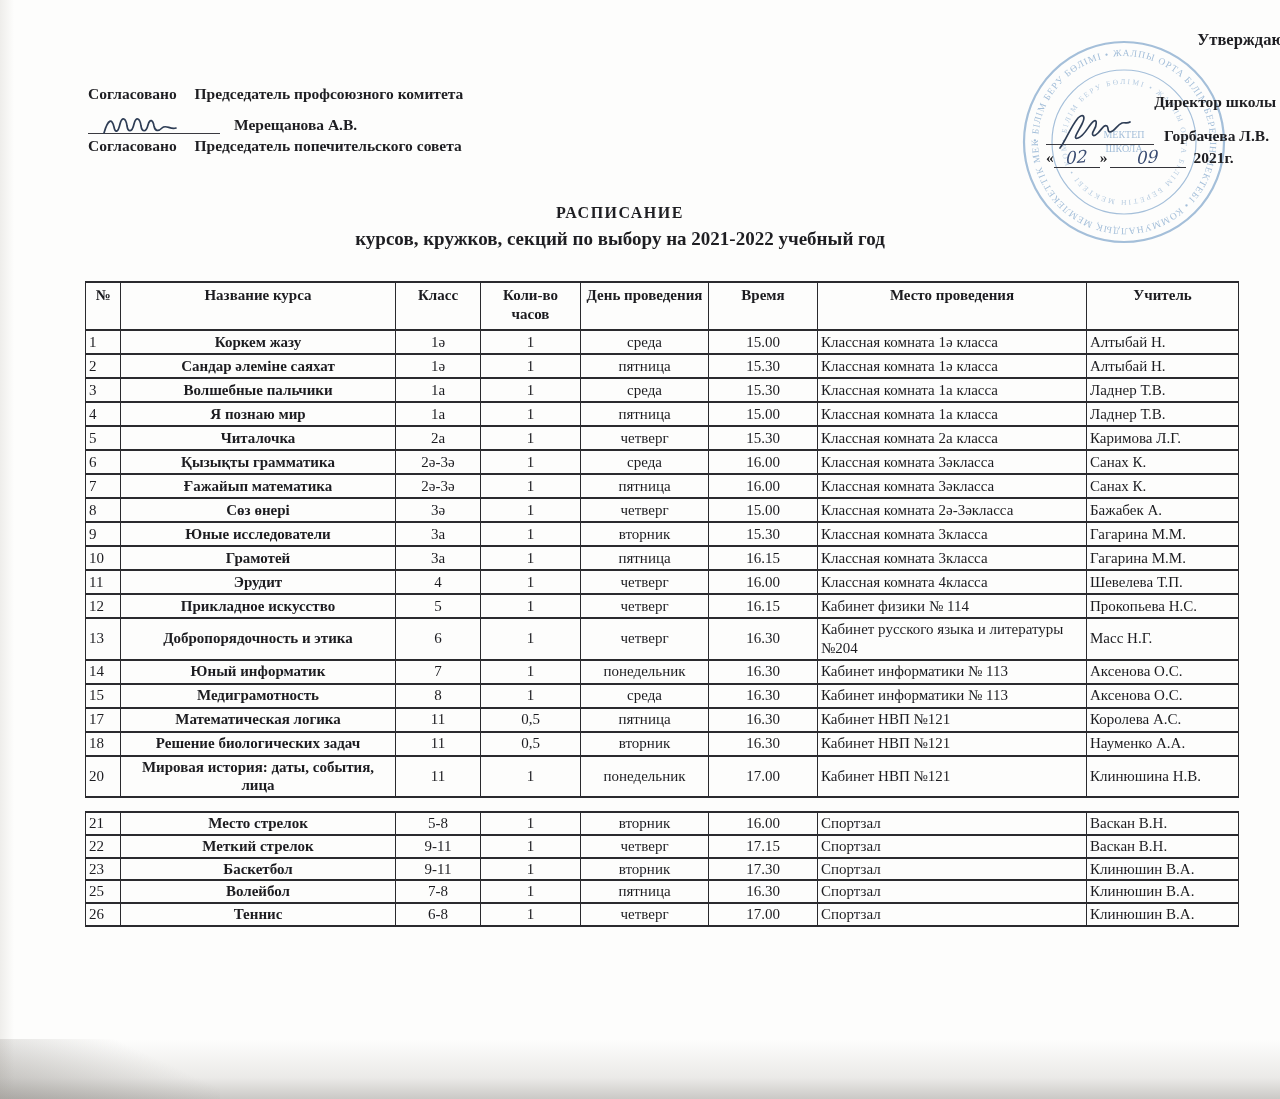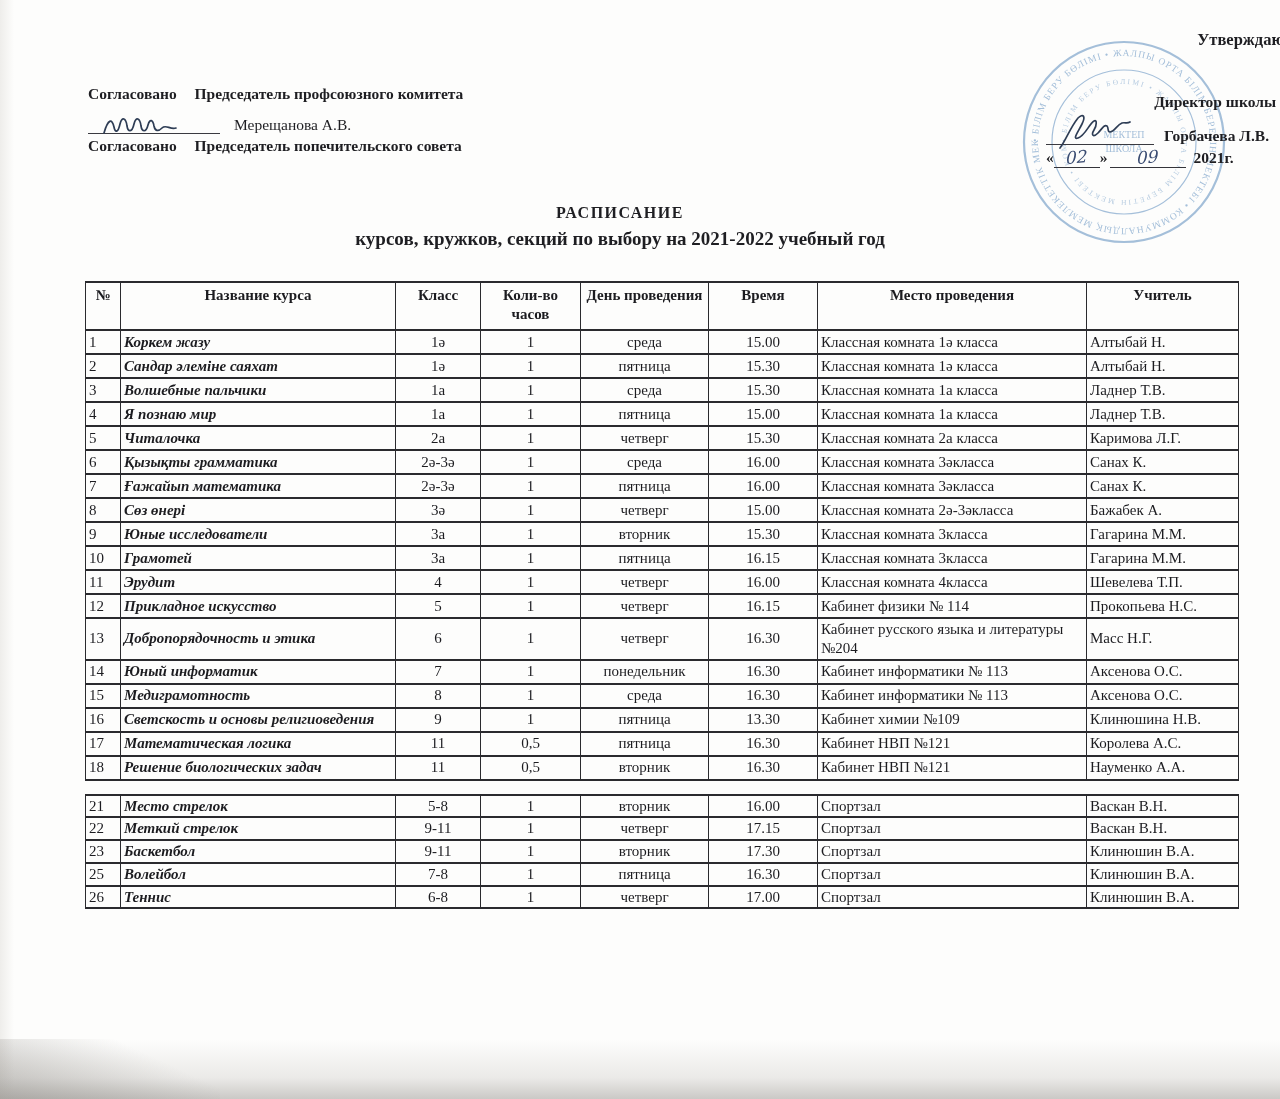--- a/index.html
+++ b/index.html
@@ -23,21 +23,21 @@
     pointer-events:none;
   }
 
   
   .approvals-left{position:absolute;left:88px;top:84px;width:470px;font-size:15.5px;font-weight:600;line-height:1.25;}
   .appr-line{white-space:nowrap;}
   .appr-label{margin-right:14px;}
   .sig-row{display:flex;align-items:flex-end;height:30px;margin:1px 0 2px 0;}
   .sig-line{position:relative;width:132px;border-bottom:1.6px solid #3a3a40;height:100%;}
   .sig-line svg{position:absolute;left:10px;bottom:-6px;overflow:visible;}
-  .appr-name{margin-left:14px;font-weight:400;margin-top:39px;}
+  .appr-name{margin-left:14px;font-weight:700;margin-top:39px;}
 
   .approve-right{position:absolute;left:1046px;top:30px;width:252px;font-size:15.5px;font-weight:600;}
   .utv{text-align:right;padding-right:14px;font-weight:700;font-size:16.5px;}
   .director-role{text-align:right;padding-right:22px;margin-top:43px;}
   .dir-sig-row{display:flex;align-items:flex-end;height:32px;margin-top:2px;}
   .dir-sig-row .sig-line{width:108px;}
   .dir-name{margin-left:10px;font-weight:600;}
   .date-row{margin-top:2px;white-space:nowrap;font-weight:700;}
   .u-seg{display:inline-block;border-bottom:1.6px solid #34343a;min-width:46px;text-align:center;height:20px;}
   .u-seg2{min-width:76px;margin-left:2px;}
@@ -52,21 +52,21 @@
   .title-main{font-size:16px;font-weight:700;letter-spacing:1.5px;}
   .title-sub{font-size:19px;font-weight:700;margin-top:6px;}
 
   
   .tables{position:absolute;top:281px;left:85px;width:1153px;}
   table.sched{border-collapse:collapse;table-layout:fixed;width:1153px;font-size:15px;color:#1c1c20;}
   table.sched th,table.sched td{border:1.6px solid #2a2a2e;border-top-width:2.2px;border-bottom-width:2.2px;padding:1px 3px;line-height:1.25;overflow:hidden;}
   table.sched th{font-weight:700;vertical-align:top;text-align:center;padding-top:3px;height:42px;}
   table.sched td{height:20px;vertical-align:middle;}
   td.col-num{text-align:left;padding-left:4px;}
-  td.col-course{text-align:left;font-weight:700;font-style:italic;}
+  td.col-course{text-align:center;font-weight:700;}
   td.col-grade,td.col-hours,td.col-day,td.col-time{text-align:center;}
   td.col-place{text-align:left;padding-left:8px;}
   td.col-teacher{text-align:left;padding-left:7px;}
   table.sport{margin-top:13px;}
   table.sport td{height:18px;}
 </style>
 </head>
 <body>
 
 <div class="page">
@@ -297,48 +297,48 @@
             <td class="col-num">15</td>
             <td class="col-course">Медиграмотность</td>
             <td class="col-grade">8</td>
             <td class="col-hours">1</td>
             <td class="col-day">среда</td>
             <td class="col-time">16.30</td>
             <td class="col-place">Кабинет информатики  № 113</td>
             <td class="col-teacher">Аксенова О.С.</td>
           </tr>
           <tr>
-            <td class="col-num">16</td>
-            <td class="col-course">Светскость и  основы религиоведения</td>
-            <td class="col-grade">9</td>
-            <td class="col-hours">1</td>
-            <td class="col-day">пятница</td>
-            <td class="col-time">13.30</td>
-            <td class="col-place">Кабинет химии №109</td>
-            <td class="col-teacher">Клинюшина Н.В.</td>
-          </tr>
-          <tr>
             <td class="col-num">17</td>
             <td class="col-course">Математическая логика</td>
             <td class="col-grade">11</td>
             <td class="col-hours">0,5</td>
             <td class="col-day">пятница</td>
             <td class="col-time">16.30</td>
             <td class="col-place">Кабинет НВП №121</td>
             <td class="col-teacher">Королева А.С.</td>
           </tr>
           <tr>
             <td class="col-num">18</td>
             <td class="col-course">Решение биологических задач</td>
             <td class="col-grade">11</td>
             <td class="col-hours">0,5</td>
             <td class="col-day">вторник</td>
             <td class="col-time">16.30</td>
             <td class="col-place">Кабинет НВП №121</td>
             <td class="col-teacher">Науменко А.А.</td>
+          </tr>
+          <tr>
+            <td class="col-num">20</td>
+            <td class="col-course">Мировая история: даты, события, лица</td>
+            <td class="col-grade">11</td>
+            <td class="col-hours">1</td>
+            <td class="col-day">понедельник</td>
+            <td class="col-time">17.00</td>
+            <td class="col-place">Кабинет  НВП №121</td>
+            <td class="col-teacher">Клинюшина Н.В.</td>
           </tr>
         </tbody>
     </table>
 
     <table class="sched sport">
       <colgroup>
         <col style="width:35px">
           <col style="width:275px">
           <col style="width:85px">
           <col style="width:100px">

